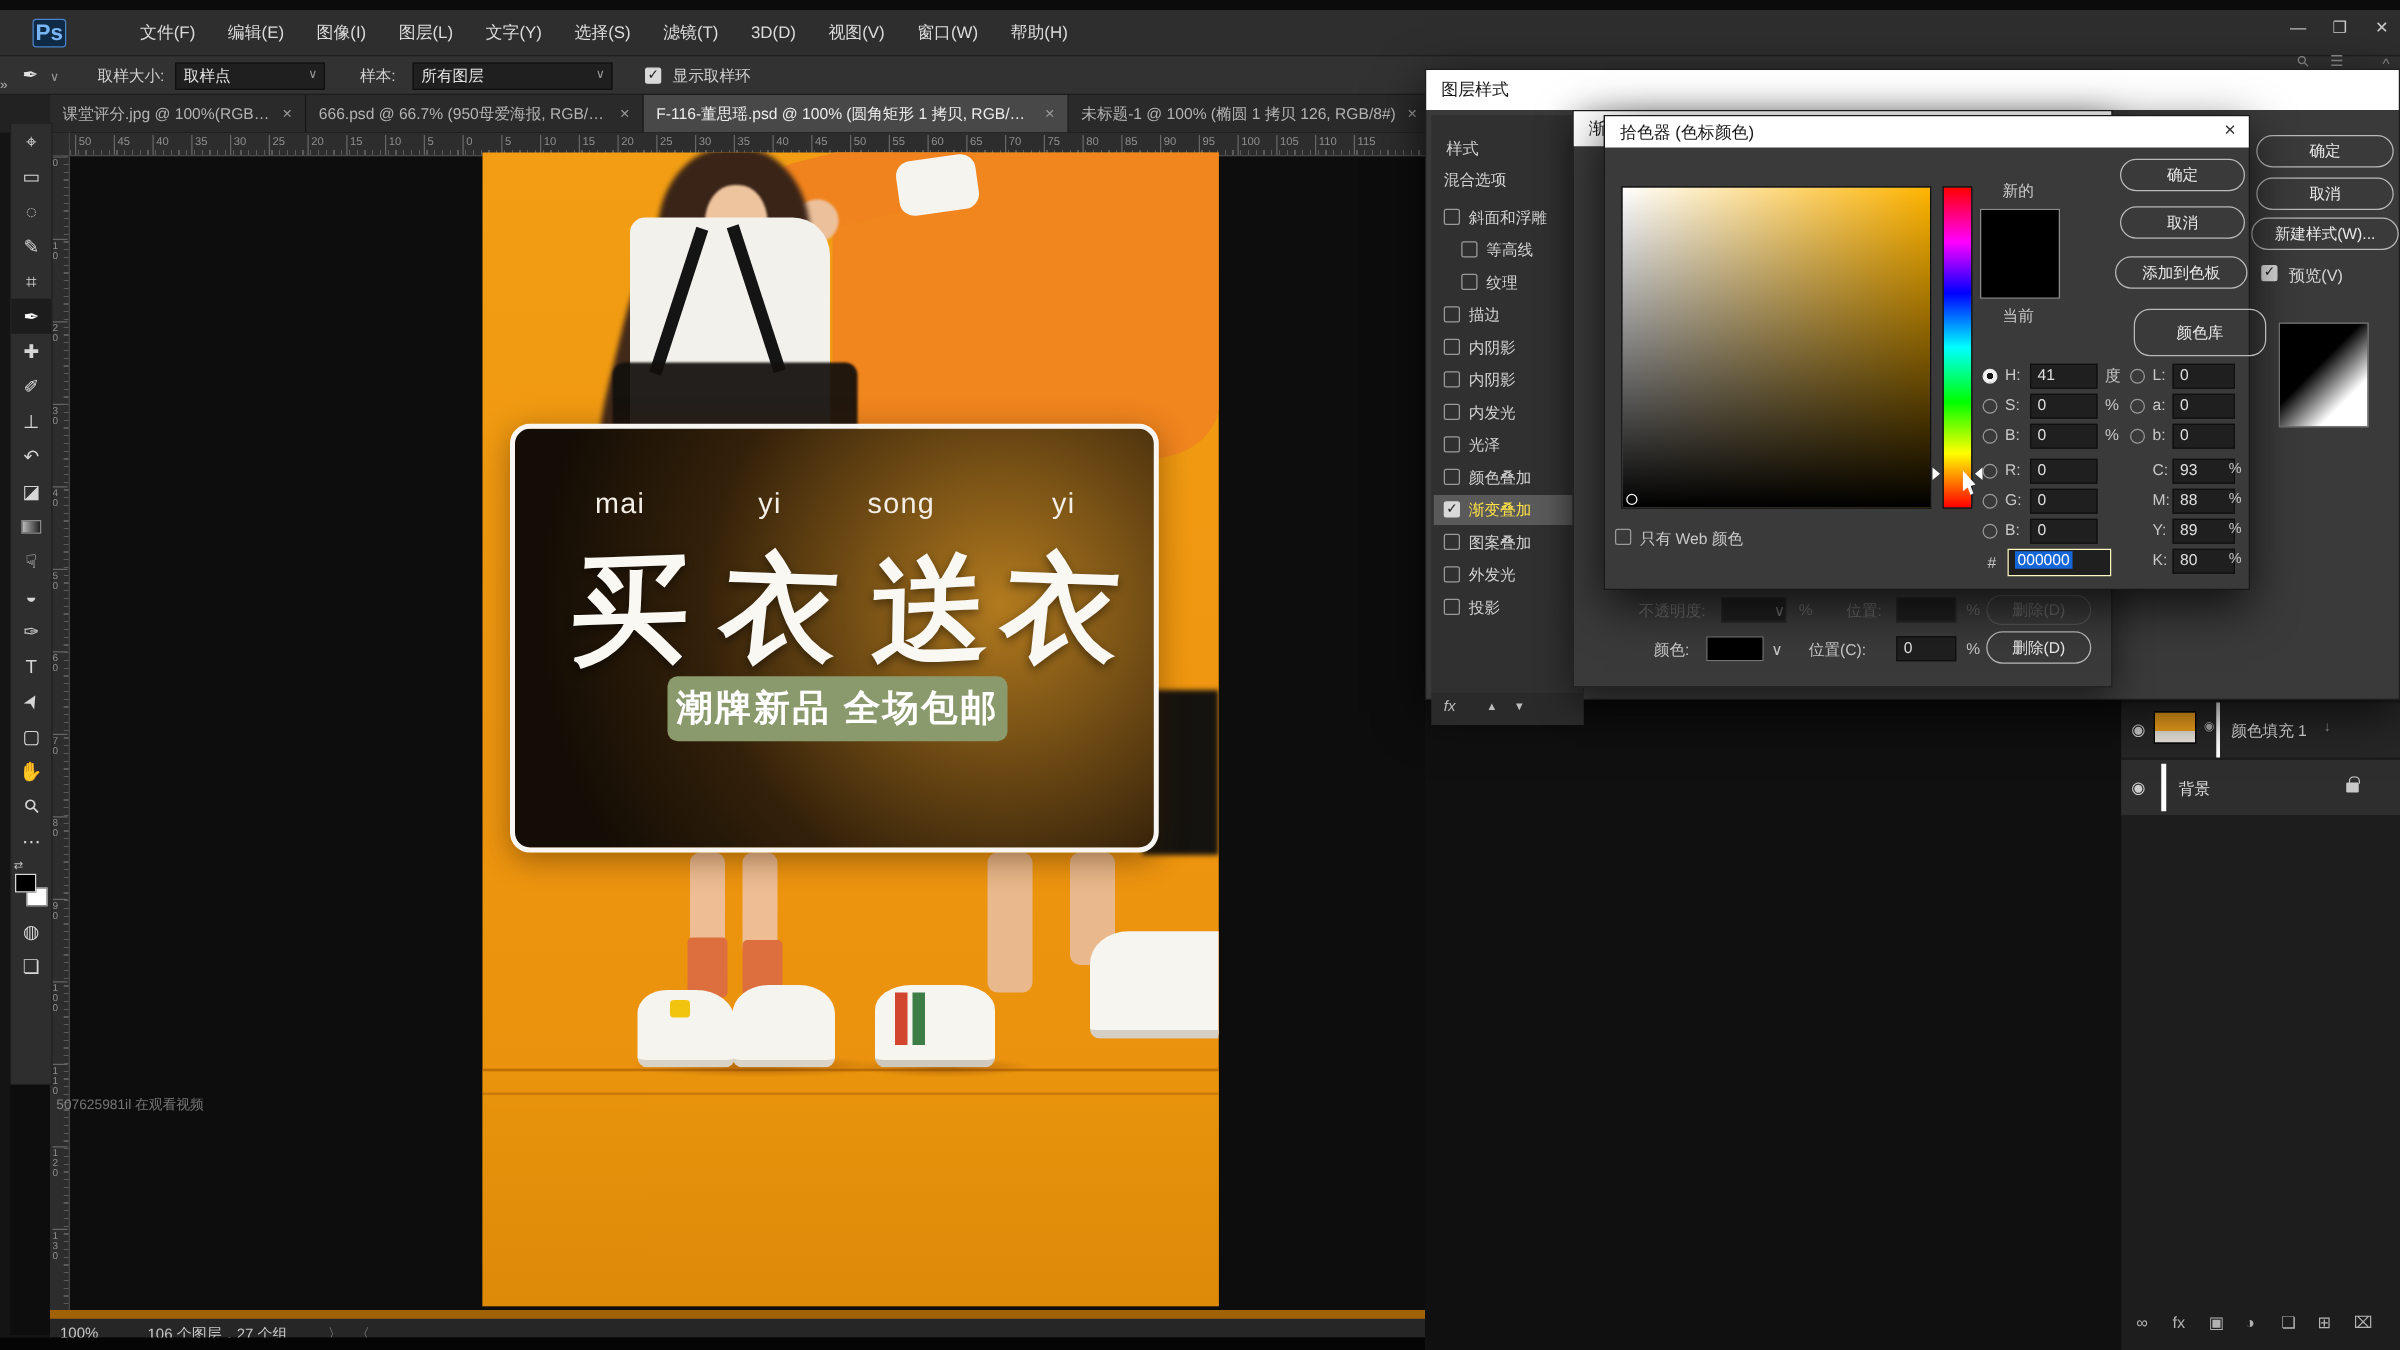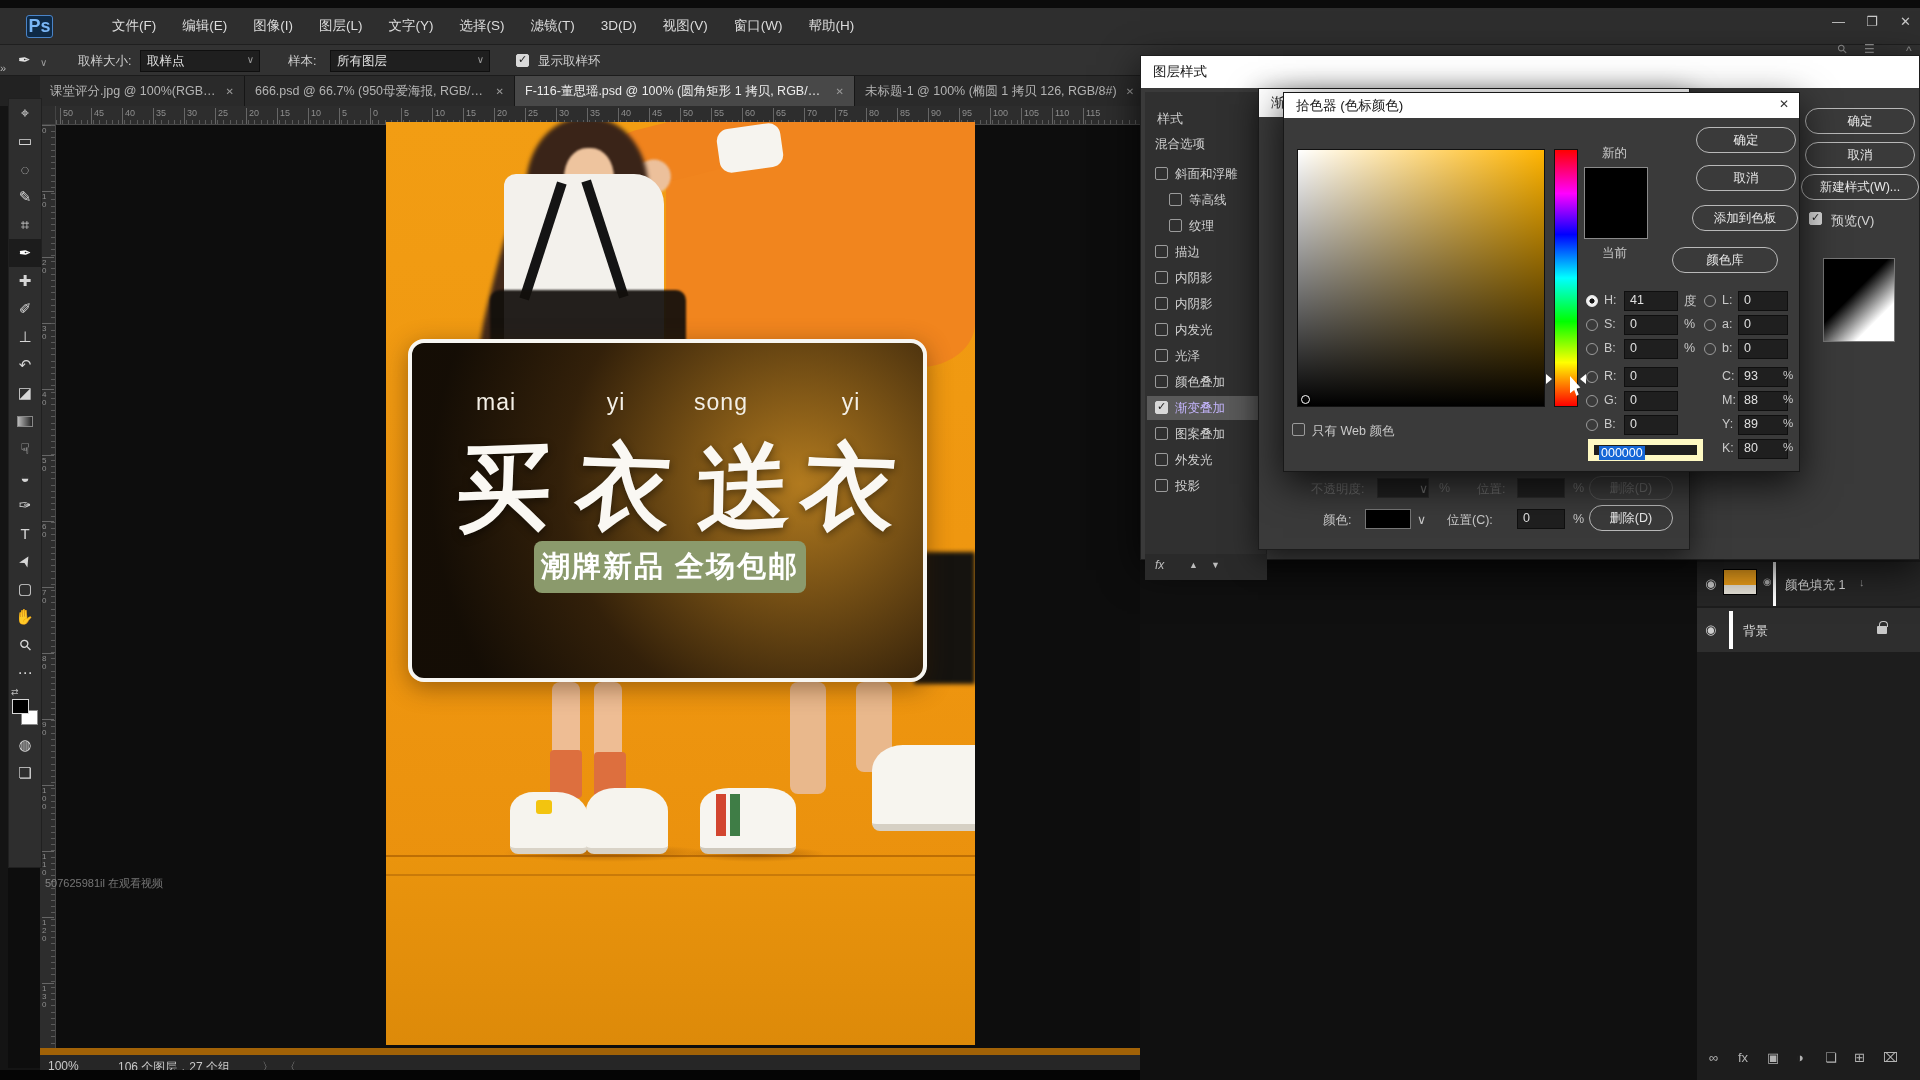--- a/index.html
+++ b/index.html
@@ -56,21 +56,21 @@
   .sel-bar{position:absolute;background:#fff}
   .layer-name{position:absolute;color:#dcdcdc;font-size:12.5px;top:15px}
   .lock{position:absolute;width:10px;height:8px;background:#c8c8c8;border-radius:1px}
   .lock::before{content:"";position:absolute;left:1.5px;top:-5px;width:7px;height:5px;border:1.5px solid #c8c8c8;border-bottom:none;border-radius:4px 4px 0 0}
   .lp-foot{position:absolute;top:502px;color:#b2b2b2;font-size:13px}
   
   .dlg-title{position:absolute;left:0;top:0;right:0;background:#fff;color:#161616;font-size:13.5px;display:flex;align-items:center;padding-left:12px}
   #layer-style{left:1140px;top:55px;width:780px;height:505px;background:#3a3a3a;border:1px solid #1e1e1e;box-shadow:0 10px 36px rgba(0,0,0,.7);z-index:10}
   #ls-list{position:absolute;left:4px;top:36px;width:122px;height:462px;background:#303030;border-right:1px solid #262626}
   .ls-item{position:absolute;left:2px;width:118px;height:24px;color:#d2d2d2;font-size:12.5px}
-  .ls-item.sel{background:#5a5a5a;color:#c4b5fd}
+  .ls-item.sel{background:#5a5a5a;color:#fde047}
   .cbx{position:absolute;width:13px;height:13px;border-radius:2px;border:1px solid #9b9b9b}
   .cbx.on{background:#d9d9d9;border-color:#d9d9d9}
   .cbx.on::after{content:"✓";position:absolute;left:1px;top:-2px;color:#1c1c1c;font-size:11px;font-weight:bold}
   .pill{position:absolute;border:1px solid #b9b9b9;border-radius:13px;color:#e9e9e9;font-size:12.5px;display:flex;align-items:center;justify-content:center;background:transparent}
   .pill.disabled{border-color:#565656;color:#666}
   #grad-editor{left:1258px;top:88px;width:432px;height:462px;background:#3a3a3a;border:1px solid #1c1c1c;box-shadow:0 8px 28px rgba(0,0,0,.6);z-index:20}
   .ge-label{position:absolute;color:#c9c9c9;font-size:12.5px}
   .ge-label.dim{color:#6b6b6b}
   .fldbox{position:absolute;background:#1f1f1f;border:1px solid #0f0f0f;color:#e0e0e0;font-size:12.5px;padding:1px 5px;height:20px}
   .fldbox.dim{border-color:#2a2a2a;color:#555}
@@ -474,21 +474,21 @@
     <div id="cp-ring"></div>
     <div id="cp-hue"></div>
     <div class="hue-tri" style="left:262px;top:281px;border-left:6px solid #fff"></div>
     <div class="hue-tri" style="left:296px;top:281px;border-right:6px solid #fff"></div>
     <span class="cp-lab" style="left:318px;top:52px">新的</span>
     <div id="cp-swatch"></div>
     <span class="cp-lab" style="left:318px;top:152px">当前</span>
     <div class="pill" style="left:412px;top:34px;width:100px;height:26px">确定</div>
     <div class="pill" style="left:412px;top:72px;width:100px;height:26px">取消</div>
     <div class="pill" style="left:408px;top:112px;width:106px;height:26px">添加到色板</div>
-    <div class="pill" style="left:388px;top:154px;width:106px;height:26px">颜色库</div>
+    <div class="pill" style="left:423px;top:154px;width:106px;height:38px">颜色库</div>
     <div id="cp-grid">
         <div class="radio sel" style="left: 302px; top: 202px;"></div>
         <span class="cp-lab" style="left: 320px; top: 200px;">H:</span>
         <div class="fldbox" style="left: 340px; top: 198px; width: 54px;">41</div>
         <span class="cp-lab" style="left: 400px; top: 200px;">度</span>
         <div class="radio" style="left: 302px; top: 226px;"></div>
         <span class="cp-lab" style="left: 320px; top: 224px;">S:</span>
         <div class="fldbox" style="left: 340px; top: 222px; width: 54px;">0</div>
         <span class="cp-lab" style="left: 400px; top: 224px;">%</span>
         <div class="radio" style="left: 302px; top: 250px;"></div>
@@ -522,21 +522,21 @@
         <span class="cp-lab" style="left: 438px; top: 324px;">Y:</span>
         <div class="fldbox" style="left: 454px; top: 322px; width: 50px;">89</div>
         <span class="cp-lab" style="left: 499px; top: 324px; font-size: 11.5px;">%</span>
         <span class="cp-lab" style="left: 438px; top: 348px;">K:</span>
         <div class="fldbox" style="left: 454px; top: 346px; width: 50px;">80</div>
         <span class="cp-lab" style="left: 499px; top: 348px; font-size: 11.5px;">%</span>
       </div>
     <div class="cbx" style="left:8px;top:330px;position:absolute"></div>
     <span class="cp-lab" style="left:28px;top:330px">只有 Web 颜色</span>
     <span class="cp-lab" style="left:306px;top:350px">#</span>
-    <div class="fldbox" style="left:304px;top:346px;width:115px;height:22px;border:6px solid #fef9c3"><span class="hex-sel">000000</span></div>
+    <div class="fldbox" style="left:322px;top:346px;width:83px;height:22px;border:1px solid #fef9c3"><span class="hex-sel">000000</span></div>
   </div>
 
   <span class="ticon" style="left:1838px;top:42px;transform:rotate(-45deg)">⚲</span>
   <span class="ticon" style="left:1864px;top:42px">☰</span>
   <span class="ticon" style="left:1906px;top:44px">^</span>
 
   <div class="abs" id="cursor"></div>
 </div>
 
 </body></html>

